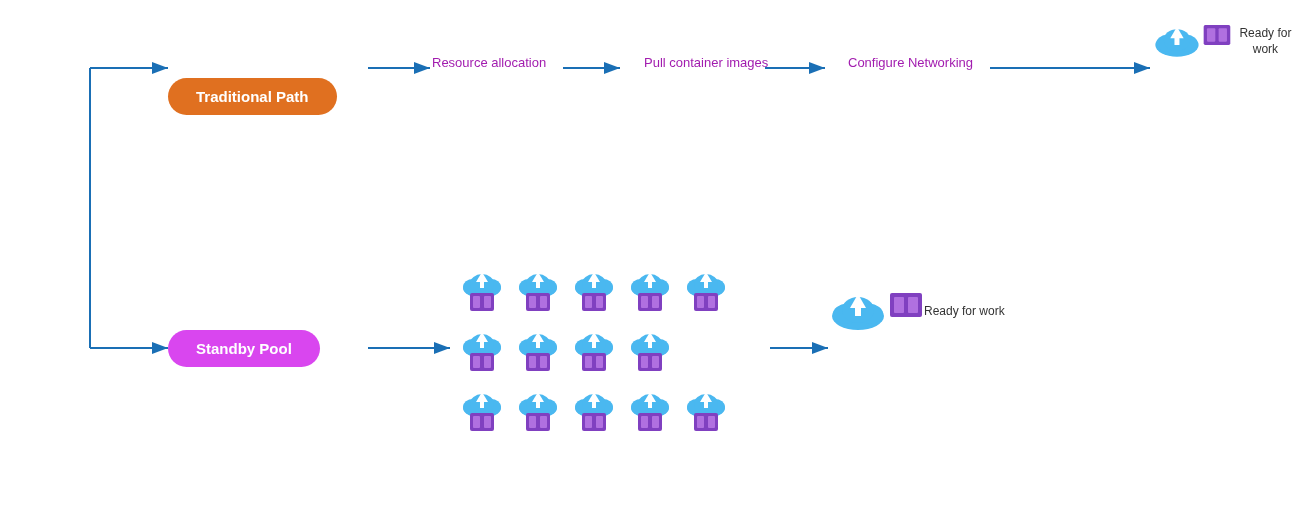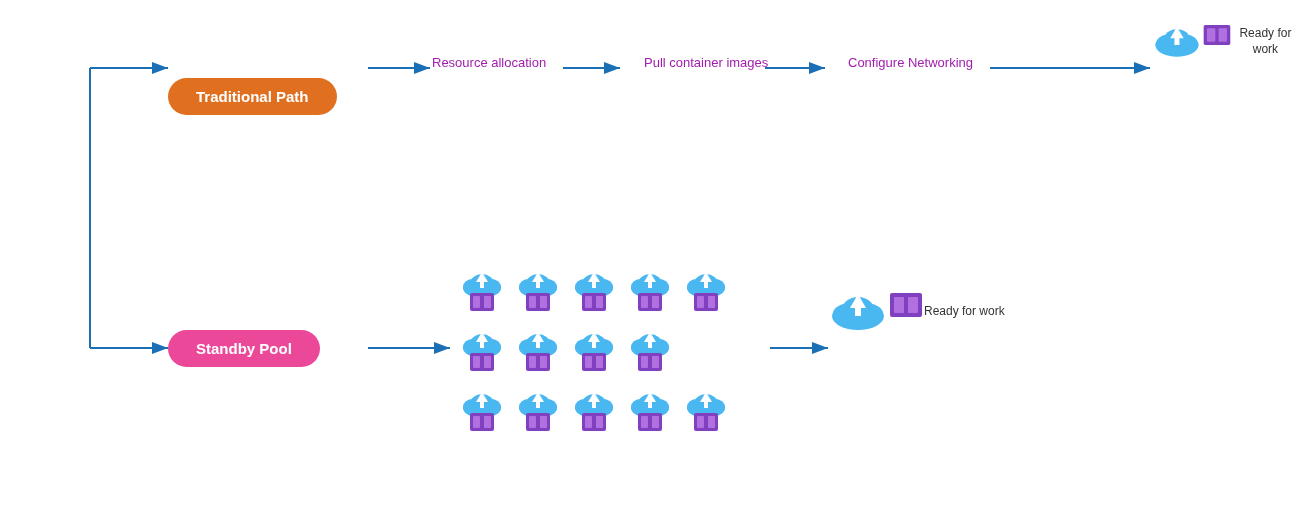--- a/index.html
+++ b/index.html
@@ -63,21 +63,21 @@
       border-radius: 22px;
       font-size: 15px;
       font-weight: 600;
       padding: 10px 28px;
       border: none;
       white-space: nowrap;
       margin-top: 28px;
     }
     .btn-standby {
       position: absolute;
-      background: #ec4899;
+      background: #d946ef;
       color: #fff;
       border-radius: 22px;
       font-size: 15px;
       font-weight: 600;
       padding: 10px 28px;
       border: none;
       white-space: nowrap;
     }
     
     .arrow-label {

